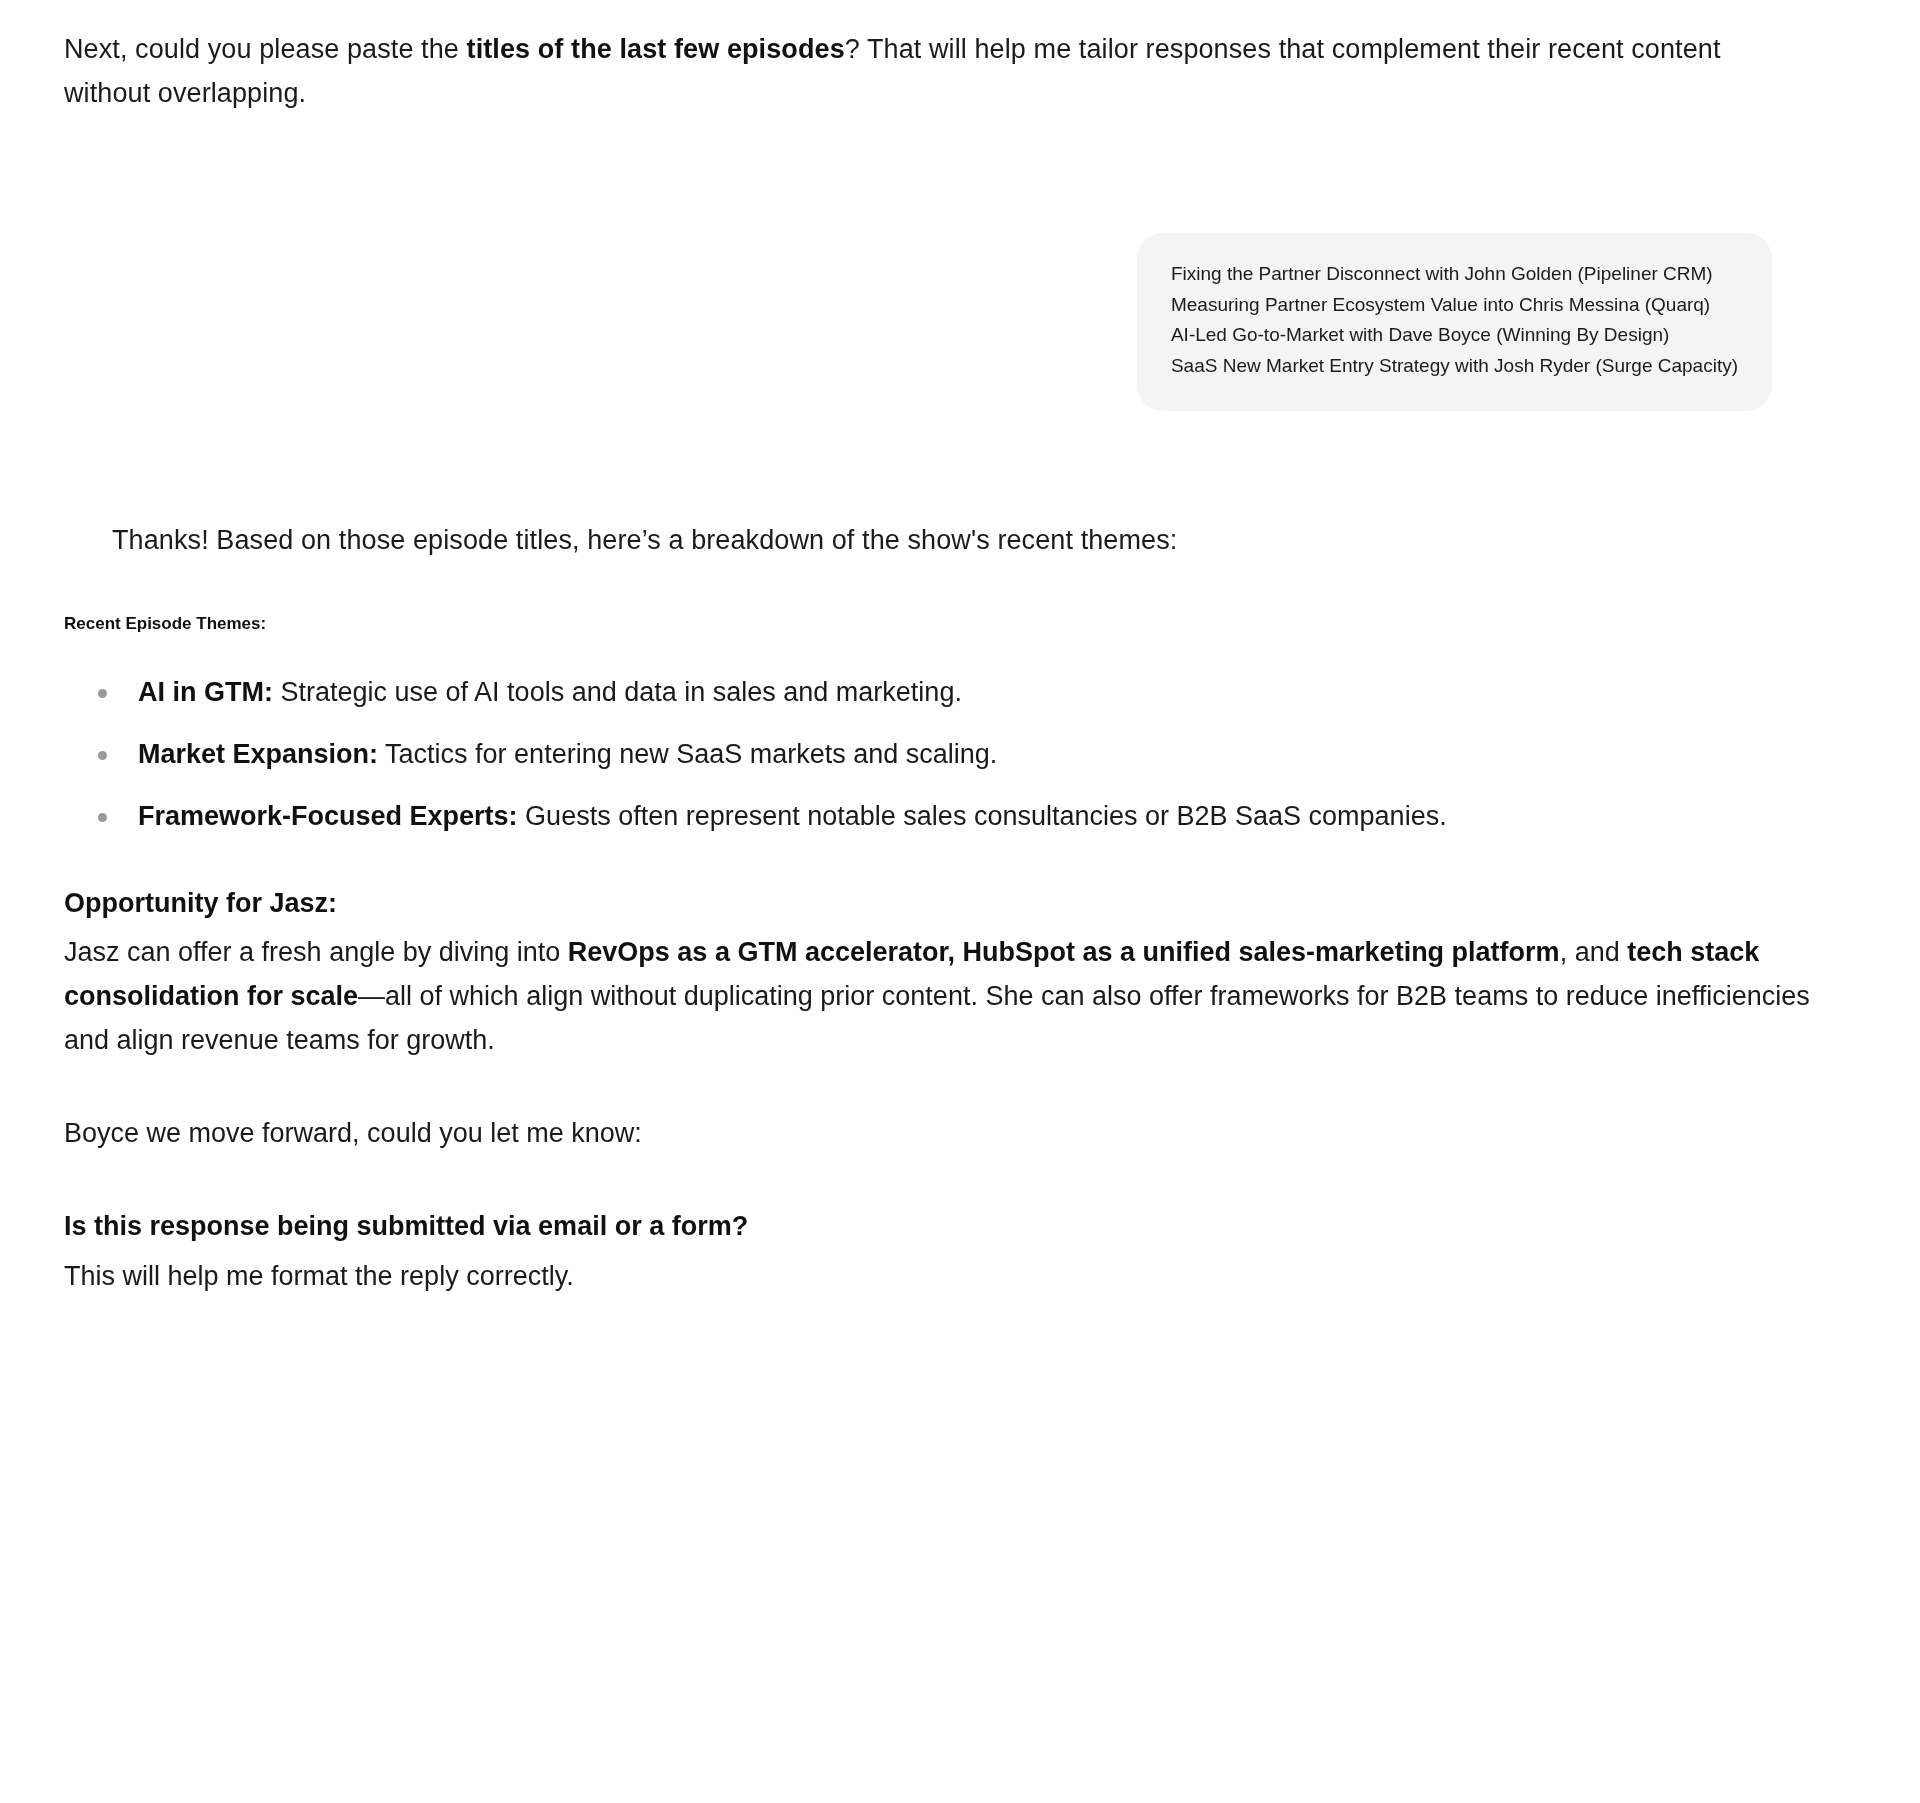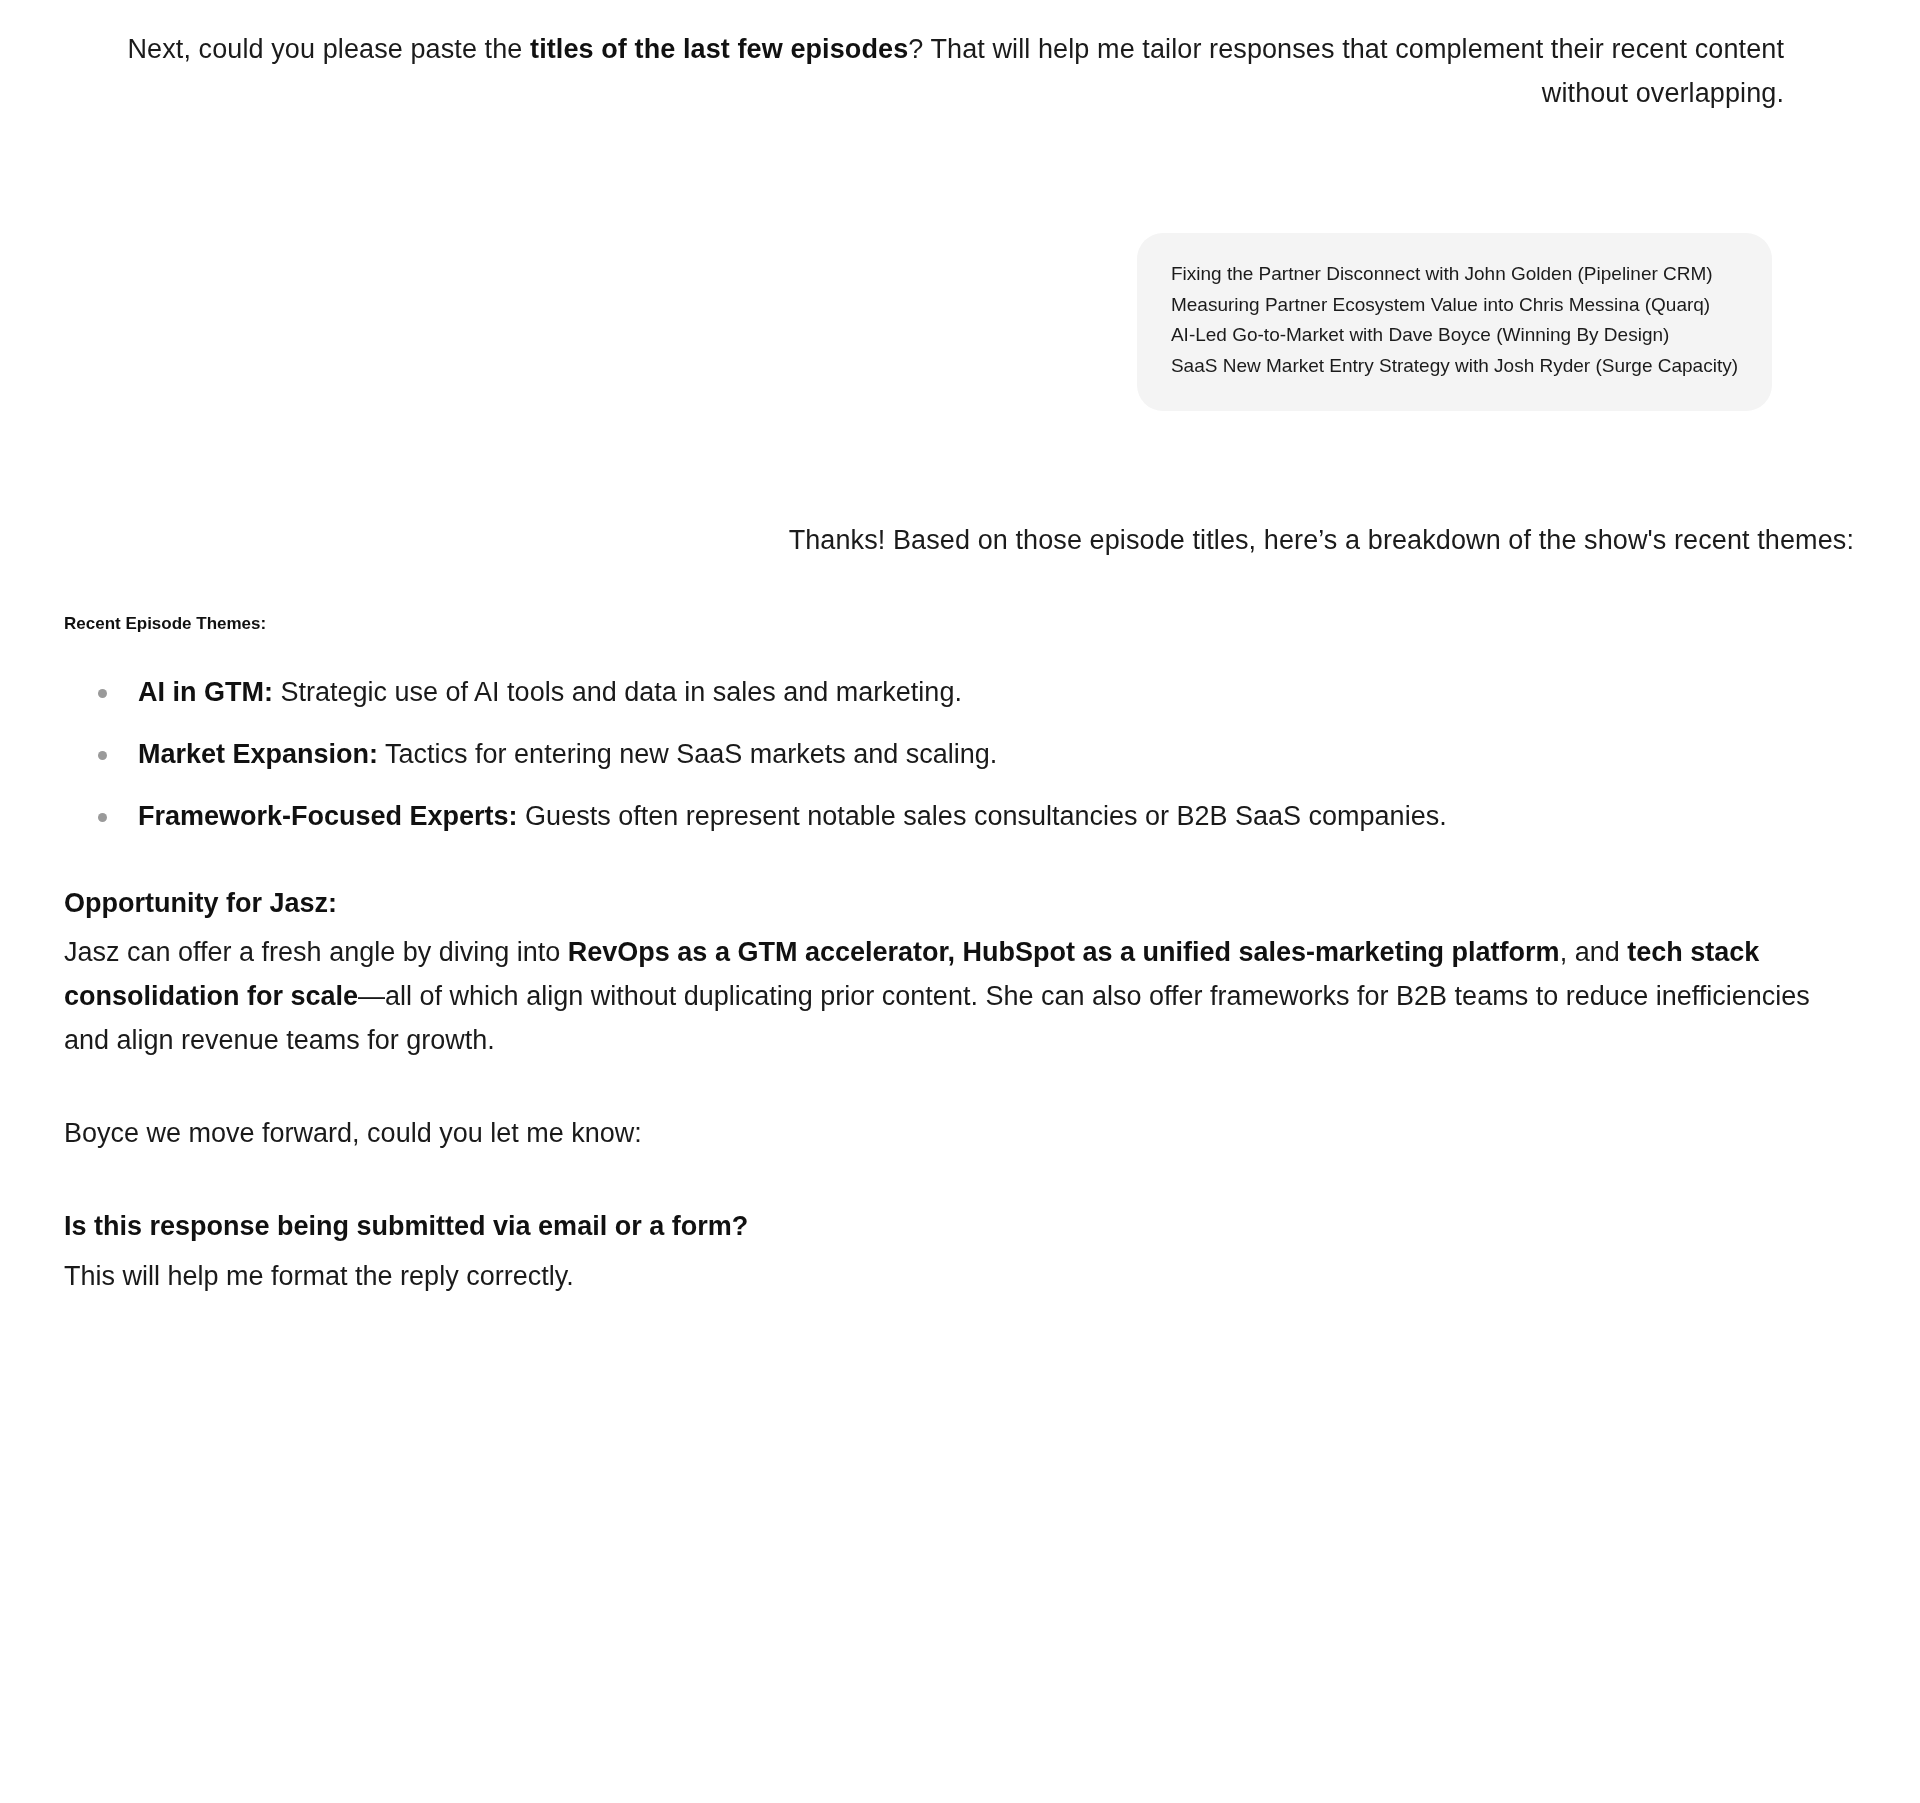--- a/index.html
+++ b/index.html
@@ -19,21 +19,20 @@
     box-sizing: border-box;
     padding: 0 64px;
     position: relative;
   }
   
   .para {
     font-size: 27px;
     line-height: 1.62;
     color: #1b1b1b;
     letter-spacing: 0.1px;
-    text-align: right;
   }
   .para b, .bold {
     font-weight: 700;
     color: #111111;
   }
   .top-msg {
     padding-top: 28px;
     max-width: 1720px;
   }
   
@@ -57,20 +56,21 @@
     white-space: nowrap;
   }
   
   .reply {
     margin-top: 108px;
     max-width: 1790px;
   }
   .reply .intro {
     font-size: 27px;
     line-height: 1.6;
+    margin-left: 48px;
   }
   .section-head {
     font-size: 17px;
     font-weight: 700;
     color: #111111;
     margin-top: 48px;
     line-height: 1.6;
   }
   ul.themes {
     list-style: none;

